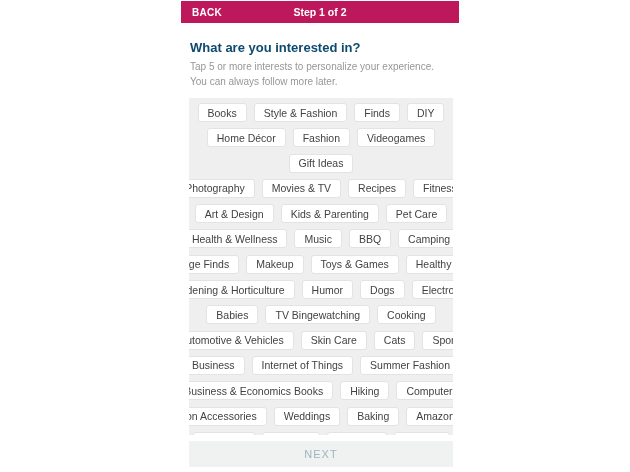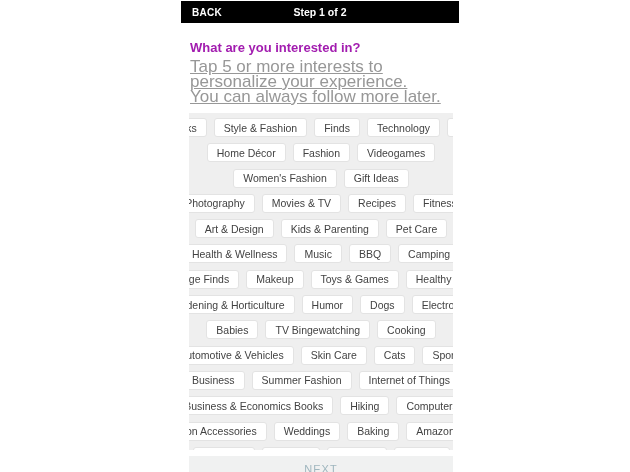--- a/index.html
+++ b/index.html
@@ -13,21 +13,21 @@
   }
   .app {
     position: relative;
     width: 278px;
     margin-left: 181px;
     padding-top: 1px;
   }
   .header {
     position: relative;
     height: 22px;
-    background: #000000;
+    background: #be185d;
     display: flex;
     align-items: center;
   }
   .back {
     position: absolute;
     left: 11px;
     color: #ffffff;
     font-size: 10px;
     font-weight: bold;
     letter-spacing: 0.3px;
@@ -37,28 +37,27 @@
     width: 100%;
     text-align: center;
     color: #ffffff;
     font-size: 10.5px;
     font-weight: bold;
   }
   .title {
     margin: 17px 0 0 9px;
     font-size: 13px;
     font-weight: bold;
-    color: #a21caf;
+    color: #0c4a6e;
   }
   .subtitle {
     margin: 4px 9px 0 9px;
-    font-size: 17px;
+    font-size: 10px;
     line-height: 15px;
     color: #979797;
-    text-decoration: underline;
   }
   .panel {
     box-sizing: border-box;
     margin: 9px 0 0 8px;
     width: 264px;
     height: 337px;
     padding-top: 5px;
     background: #efefef;
     overflow: hidden;
   }
@@ -113,30 +112,28 @@
   <div class="subtitle">
     <div>Tap 5 or more interests to personalize your experience.</div>
     <div>You can always follow more later.</div>
   </div>
 
   <div class="panel" id="grid">
       <div class="row">
         <div class="chip">Books</div>
         <div class="chip">Style &amp; Fashion</div>
         <div class="chip">Finds</div>
-        <div class="chip">Technology</div>
         <div class="chip">DIY</div>
       </div>
       <div class="row">
         <div class="chip">Home Décor</div>
         <div class="chip">Fashion</div>
         <div class="chip">Videogames</div>
       </div>
       <div class="row">
-        <div class="chip">Women's Fashion</div>
         <div class="chip">Gift Ideas</div>
       </div>
       <div class="row">
         <div class="chip">Photography</div>
         <div class="chip">Movies &amp; TV</div>
         <div class="chip">Recipes</div>
         <div class="chip">Fitness</div>
       </div>
       <div class="row">
         <div class="chip">Art &amp; Design</div>
@@ -167,22 +164,22 @@
         <div class="chip">Cooking</div>
       </div>
       <div class="row">
         <div class="chip">Automotive &amp; Vehicles</div>
         <div class="chip">Skin Care</div>
         <div class="chip">Cats</div>
         <div class="chip">Sports</div>
       </div>
       <div class="row">
         <div class="chip">Business</div>
+        <div class="chip">Internet of Things</div>
         <div class="chip">Summer Fashion</div>
-        <div class="chip">Internet of Things</div>
       </div>
       <div class="row">
         <div class="chip">Business &amp; Economics Books</div>
         <div class="chip">Hiking</div>
         <div class="chip">Computers</div>
       </div>
       <div class="row">
         <div class="chip">Fashion Accessories</div>
         <div class="chip">Weddings</div>
         <div class="chip">Baking</div>

